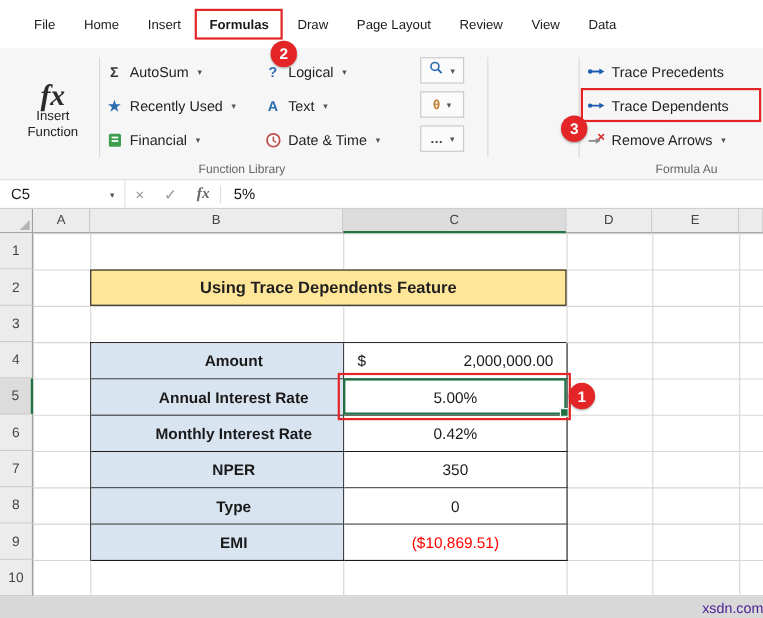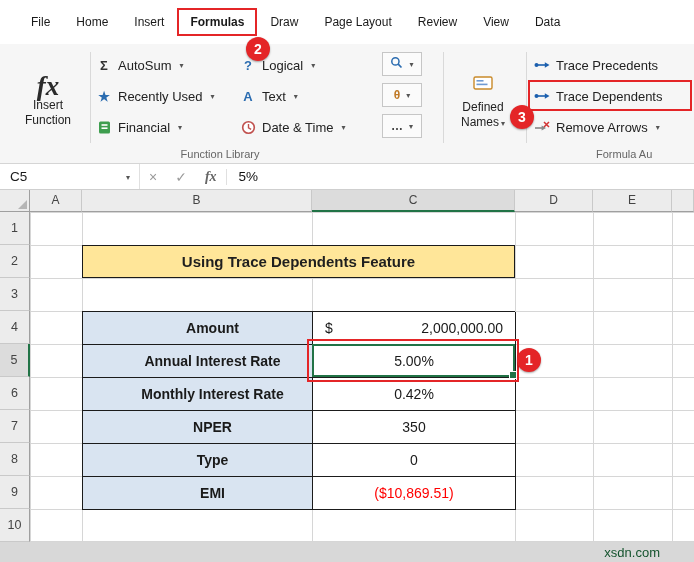--- a/index.html
+++ b/index.html
@@ -36,21 +36,21 @@
                   border:2.5px solid #e42527; pointer-events:none; }
 
   
   .badge { position:absolute; width:24px; height:24px; border-radius:50%; background:#e42527;
            color:#fff; font-size:14px; font-weight:bold; display:flex; align-items:center;
            justify-content:center; z-index:30; box-shadow:0 1px 2px rgba(0,0,0,.35); }
 
   
   .fbar { position:absolute; top:164px; left:0; right:0; height:26px; background:#fff;
           border-bottom:1px solid #cfcfcf; display:flex; align-items:center; }
-  .namebox { width:140px; height:100%; position:relative; display:flex; align-items:center;
+  .namebox { width:114px; height:100%; position:relative; display:flex; align-items:center;
              padding-left:10px; font-size:13.5px; border-right:1px solid #e0e0e0; }
   .namebox .chev { position:absolute; right:9px; top:9px; }
   .fbicon { font-size:14px; color:#9a9a9a; padding:0 9px; }
   .fbfx { font-family:"Liberation Serif", serif; font-style:italic; font-weight:bold;
           color:#666; font-size:14px; padding:0 9px; }
   .fbdiv { width:1px; height:16px; background:#e0e0e0; }
   .fbval { padding-left:12px; font-size:13.5px; color:#111; }
 
   
   .grid { position:absolute; top:190px; left:0; width:694px; height:352px; background:#fff; }
@@ -84,22 +84,22 @@
 
   .selbox { position:absolute; left:312px; top:154px; width:203px; height:33px;
             border:2px solid #217346; z-index:5; pointer-events:none; }
   .selbox:after { content:""; position:absolute; right:-4px; bottom:-4px; width:6px; height:6px;
                   background:#217346; border:1px solid #fff; }
   .redbox-cell { position:absolute; left:307px; top:149px; width:212px; height:43px;
                  border:2.5px solid #e42527; z-index:6; pointer-events:none; }
 
   
   .strip { position:absolute; top:542px; left:0; right:0; height:20px; background:#d8d8d8;
-           display:flex; align-items:center; justify-content:flex-end; padding-right:34px;
-           font-size:13px; color:#14532d; }
+           display:flex; align-items:center; justify-content:flex-end; 
+           font-size:13px; color:#4c1d95; }
 </style>
 </head>
 <body>
 
 <div id="app">
 
   <div class="tabbar">
     <div class="tab">File</div>
     <div class="tab">Home</div>
     <div class="tab">Insert</div>
@@ -185,33 +185,20 @@
       <div class="sbtn">
         <span style="color:#444;font-weight:bold;font-size:12px;">…</span>
         <span class="chev">▾</span>
       </div>
     </div>
 
     <div class="grouplabel" style="left:0;width:440px;">Function Library</div>
 
     <div class="rsep" style="left:443px;"></div>
 
-    <div class="bigbtn" style="left:448px;width:70px;">
-      <span style="margin-bottom:5px;">
-        <svg width="20" height="16" viewBox="0 0 20 16">
-            <rect x="1" y="2" width="18" height="12" rx="1.5" fill="#fff" stroke="#c98a2a" stroke-width="1.4"></rect>
-            <rect x="3.5" y="5" width="7" height="1.6" fill="#6f9ad2"></rect>
-            <rect x="3.5" y="8.6" width="11" height="1.6" fill="#6f9ad2"></rect>
-          </svg>
-      </span>
-      <div>Defined</div>
-      <div>
-        <span>Names</span><span class="chev">▾</span>
-      </div>
-    </div>
 
     <div class="rsep" style="left:526px;"></div>
 
     <div class="rcol" style="left:534px;">
       <div class="rbtn">
         <span class="ricon">
           <svg width="16" height="12" viewBox="0 0 16 12">
               <circle cx="2.5" cy="6" r="2" fill="#1b5fae"></circle>
               <line x1="4" y1="6" x2="11.5" y2="6" stroke="#1b5fae" stroke-width="1.6"></line>
               <polygon points="15.5,6 10.8,3.3 10.8,8.7" fill="#1b5fae"></polygon>

